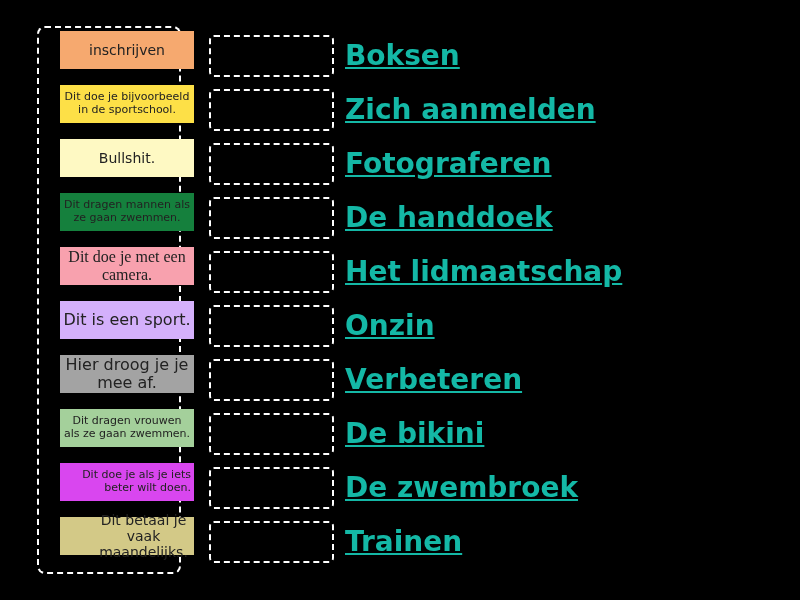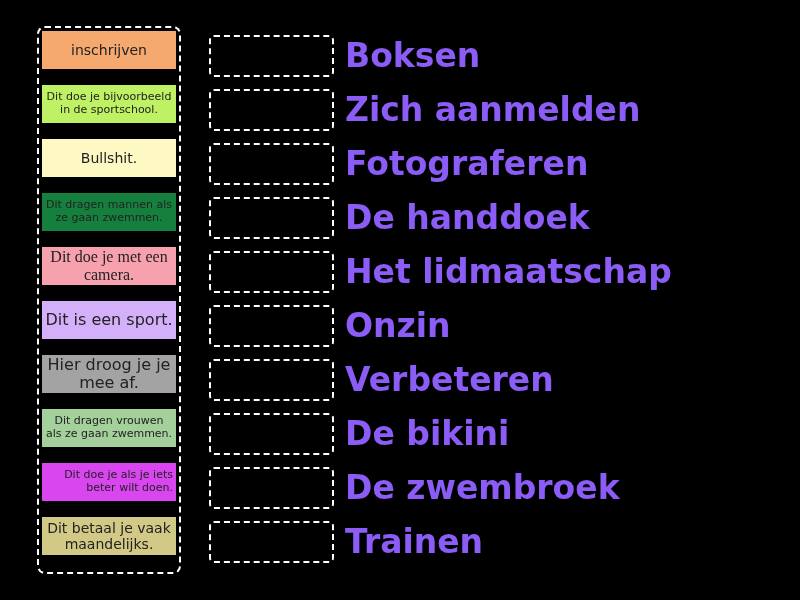--- a/index.html
+++ b/index.html
@@ -1,45 +1,45 @@
 <!DOCTYPE html>
 <html><head>
 <meta charset="utf-8">
 <style>
   html, body { margin:0; padding:0; }
   body { width:800px; height:600px; background:#000; position:relative; overflow:hidden;
          font-family:"DejaVu Sans", sans-serif; }
   .bank { position:absolute; left:37px; top:26px; width:144px; height:548px;
           border:2px dashed #fff; border-radius:8px; box-sizing:border-box; }
-  .card { position:absolute; left:42px; width:134px; height:38px;
+  .card { position:absolute; left:60px; width:134px; height:38px;
           display:flex; align-items:center; justify-content:center; text-align:center;
           color:#222; box-sizing:border-box; padding:0 3px; line-height:1.15; cursor:grab; }
   .card.s { font-size:11px; }
   .card.m { font-size:14px; }
   .card.l { font-size:16px; }
   .slot { position:absolute; left:209px; width:125px; height:42px;
           border:2px dashed #fff; border-radius:5px; box-sizing:border-box; }
-  .label { position:absolute; left:345px; color:#8b5cf6; font-weight:bold; font-size:33px;
-           height:42px; line-height:42px; white-space:nowrap; }
+  .label { position:absolute; left:345px; color:#14b8a6; font-weight:bold; font-size:28px;
+           height:42px; line-height:42px; white-space:nowrap;text-decoration:underline; }
 </style>
 </head>
 <body>
 
 <div class="bank"></div>
 <div id="cards">
     <div class="card m" style="top: 31px; background: rgb(246, 169, 111);">inschrijven</div>
-    <div class="card s" style="top: 85px; background: #bef264;">Dit doe je bijvoorbeeld in de sportschool.</div>
+    <div class="card s" style="top: 85px; background: #fde047;">Dit doe je bijvoorbeeld in de sportschool.</div>
     <div class="card m" style="top: 139px; background: #fef9c3;">Bullshit.</div>
     <div class="card s" style="top: 193px; background: #15803d;">Dit dragen mannen als ze gaan zwemmen.</div>
     <div class="card l" style="top: 247px; background: rgb(248, 161, 174); font-family: Liberation Serif, serif;">Dit doe je met een camera.</div>
     <div class="card l" style="top: 301px; background: rgb(212, 176, 251);">Dit is een sport.</div>
     <div class="card l" style="top: 355px; background: #a3a3a3;">Hier droog je je mee af.</div>
     <div class="card s" style="top: 409px; background: rgb(164, 208, 155);">Dit dragen vrouwen als ze gaan zwemmen.</div>
     <div class="card s" style="top: 463px; background: #d946ef; text-align: right;">Dit doe je als je iets beter wilt doen.</div>
-    <div class="card m" style="top: 517px; background: rgb(211, 201, 135);">Dit betaal je vaak maandelijks.</div>
+    <div class="card m" style="top: 517px; background: rgb(211, 201, 135); padding-left: 36px;">Dit betaal je vaak maandelijks.</div>
   </div>
 <div id="rows">
     <div class="slot" style="top: 35px;"></div>
     <div class="label" style="top: 35px;">Boksen</div>
     <div class="slot" style="top: 89px;"></div>
     <div class="label" style="top: 89px;">Zich aanmelden</div>
     <div class="slot" style="top: 143px;"></div>
     <div class="label" style="top: 143px;">Fotograferen</div>
     <div class="slot" style="top: 197px;"></div>
     <div class="label" style="top: 197px;">De handdoek</div>

